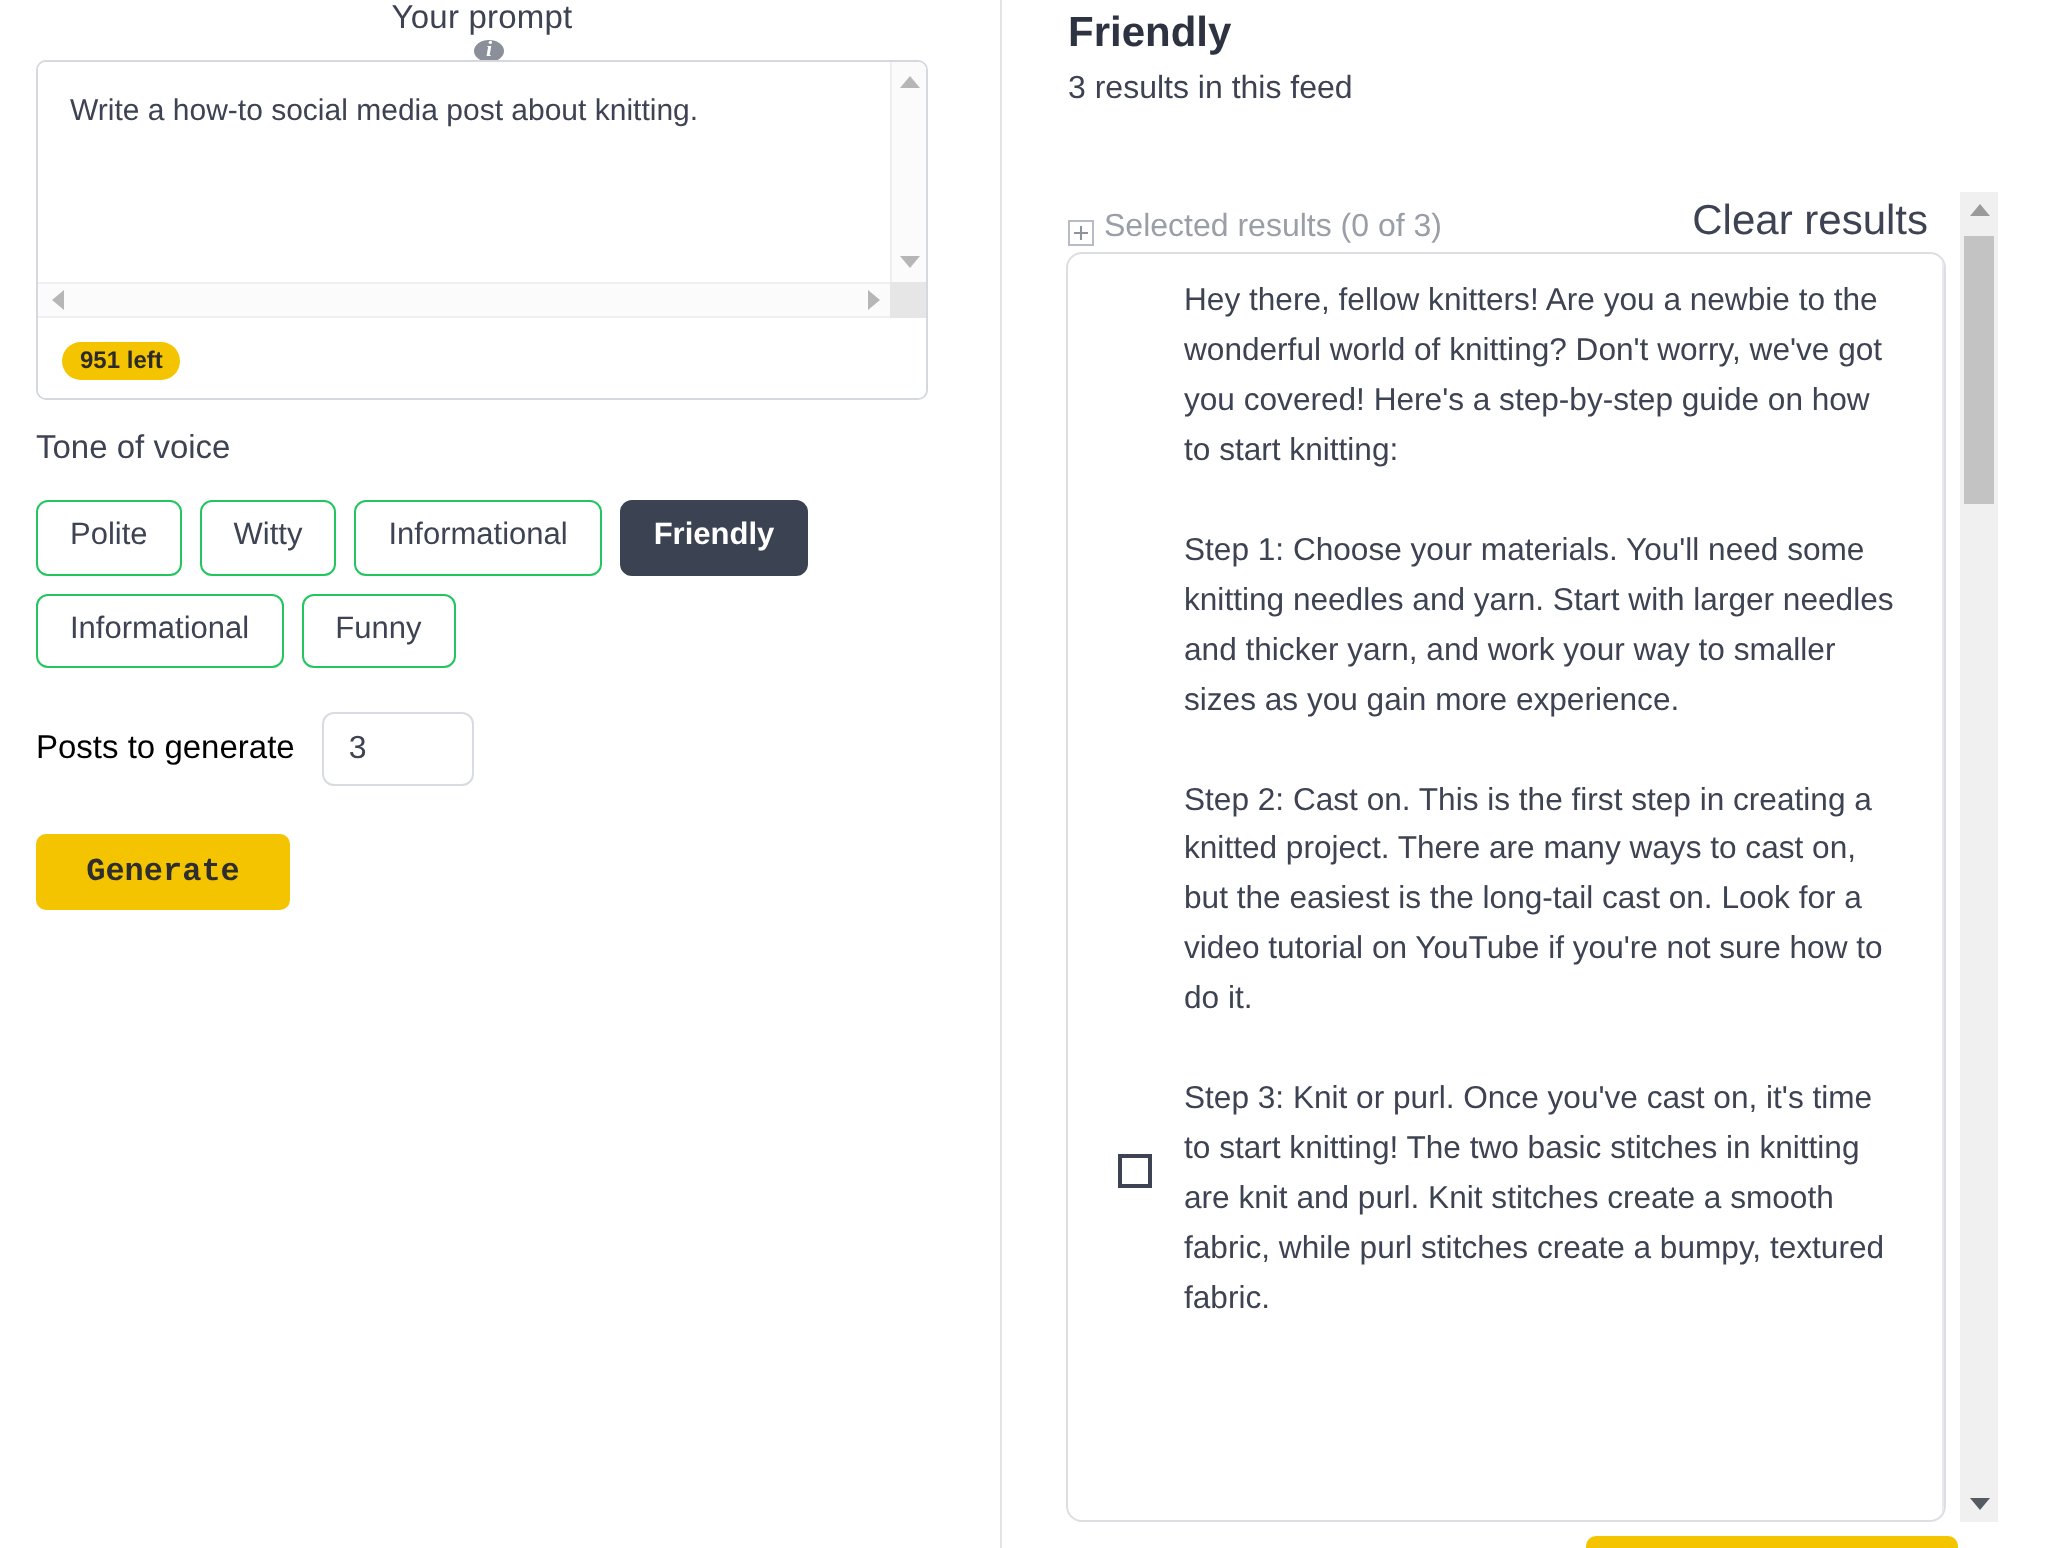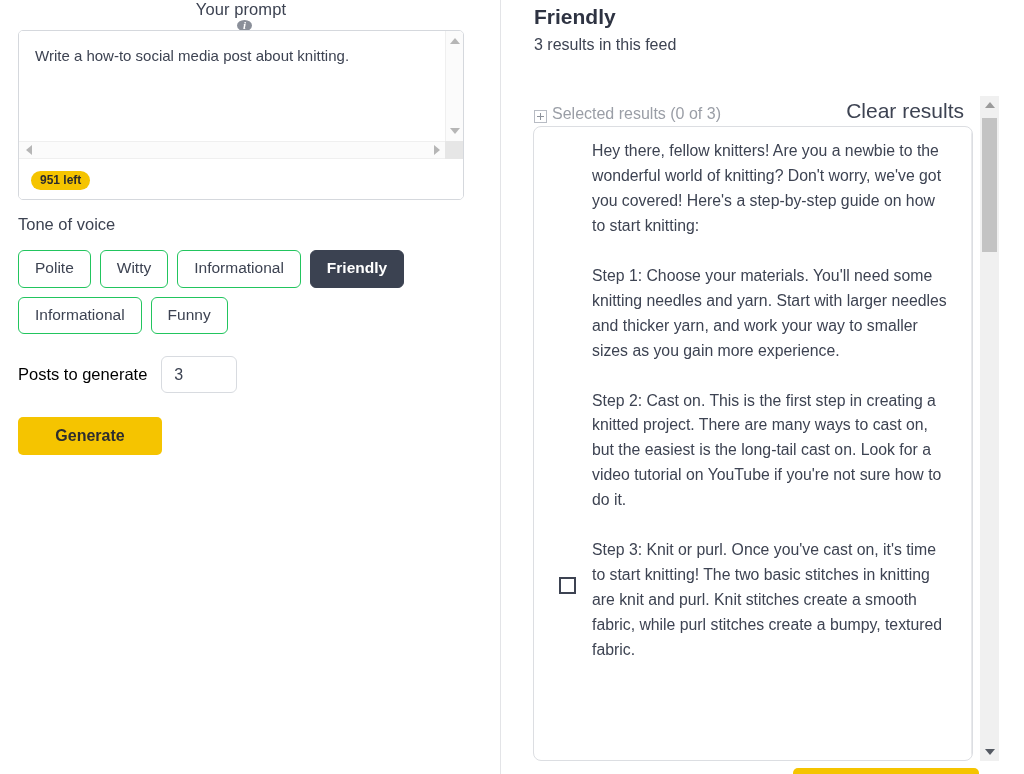--- a/index.html
+++ b/index.html
@@ -237,30 +237,30 @@
     color: #3d4352;
     padding: 0 12px;
     font-family: "Liberation Sans", sans-serif;
     background: #fff;
     outline: none;
   }
 
   .generate-btn {
     position: absolute;
     left: 18px; top: 417px;
-    width: 144px;
+    width: 127px;
     height: 38px;
     background: #f5c400;
     border: none;
     border-radius: 5px;
     color: #2e2e2e;
     font-size: 16px;
     font-weight: bold;
     cursor: pointer;
-    font-family: Liberation Sans, sans-serif;
+    font-family: Liberation Mono, monospace;
   }
 
   
   .divider {
     position: absolute;
     left: 500px; top: 0;
     width: 1px;
     height: 774px;
     background: #e3e4e7;
   }

